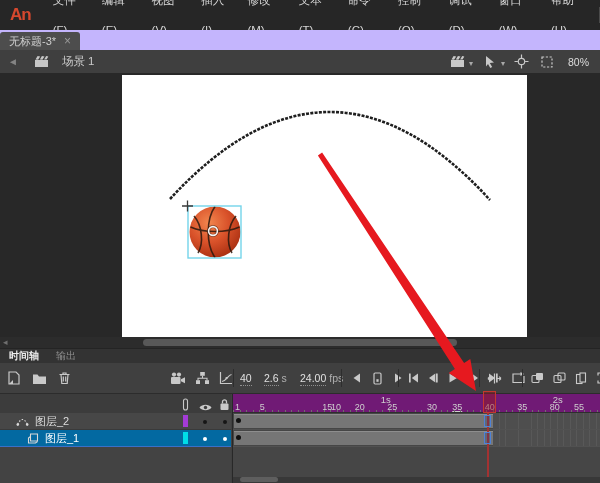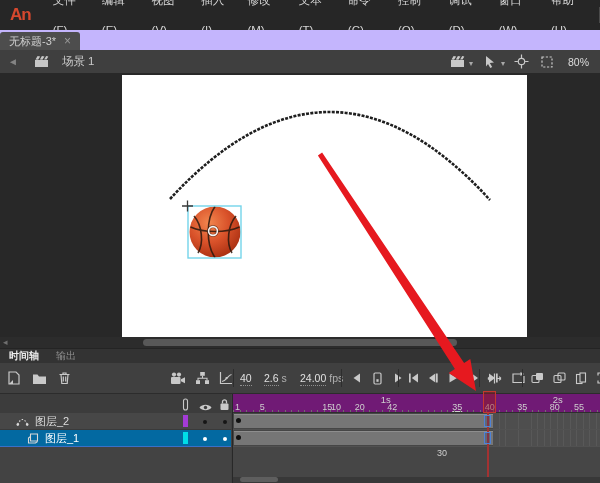--- a/index.html
+++ b/index.html
@@ -423,22 +423,22 @@
           <div>
               <span class="ts" style="left: 152.75px; transform: translateX(-50%);">1s</span>
               <span class="ts" style="left: 308.75px; transform: translateX(-50%); margin-left: 16px;">2s</span>
             </div>
           <div>
               <span class="rn" style="left: 2px;">1</span>
               <span class="rn" style="left: 29.25px; transform: translateX(-50%);">5</span>
               <span class="rn" style="left: 55px; transform: translateX(-50%); margin-left: 48px;">10</span>
               <span class="rn" style="left: 94.25px; transform: translateX(-50%);">15</span>
               <span class="rn" style="left: 126.75px; transform: translateX(-50%);">20</span>
-              <span class="rn" style="left: 159.25px; transform: translateX(-50%);">42</span>
-              <span class="rn" style="left: 209px; transform: translateX(-50%); margin-top: 46px;">30</span>
+              <span class="rn" style="left: 159.25px; transform: translateX(-50%);">25</span>
+              <span class="rn" style="left: 199px; transform: translateX(-50%);">30</span>
               <span class="rn" style="left: 224.25px; transform: translateX(-50%); text-decoration: underline;">35</span>
               <span class="rn" style="left: 256.75px; transform: translateX(-50%);">40</span>
               <span class="rn" style="left: 289.25px; transform: translateX(-50%);">35</span>
               <span class="rn" style="left: 321.75px; transform: translateX(-50%);">80</span>
               <span class="rn" style="left: 346px; transform: translateX(-50%);">55</span>
             </div>
           <div class="ticks"></div>
         </div>
 
         <div class="frame-rows">

